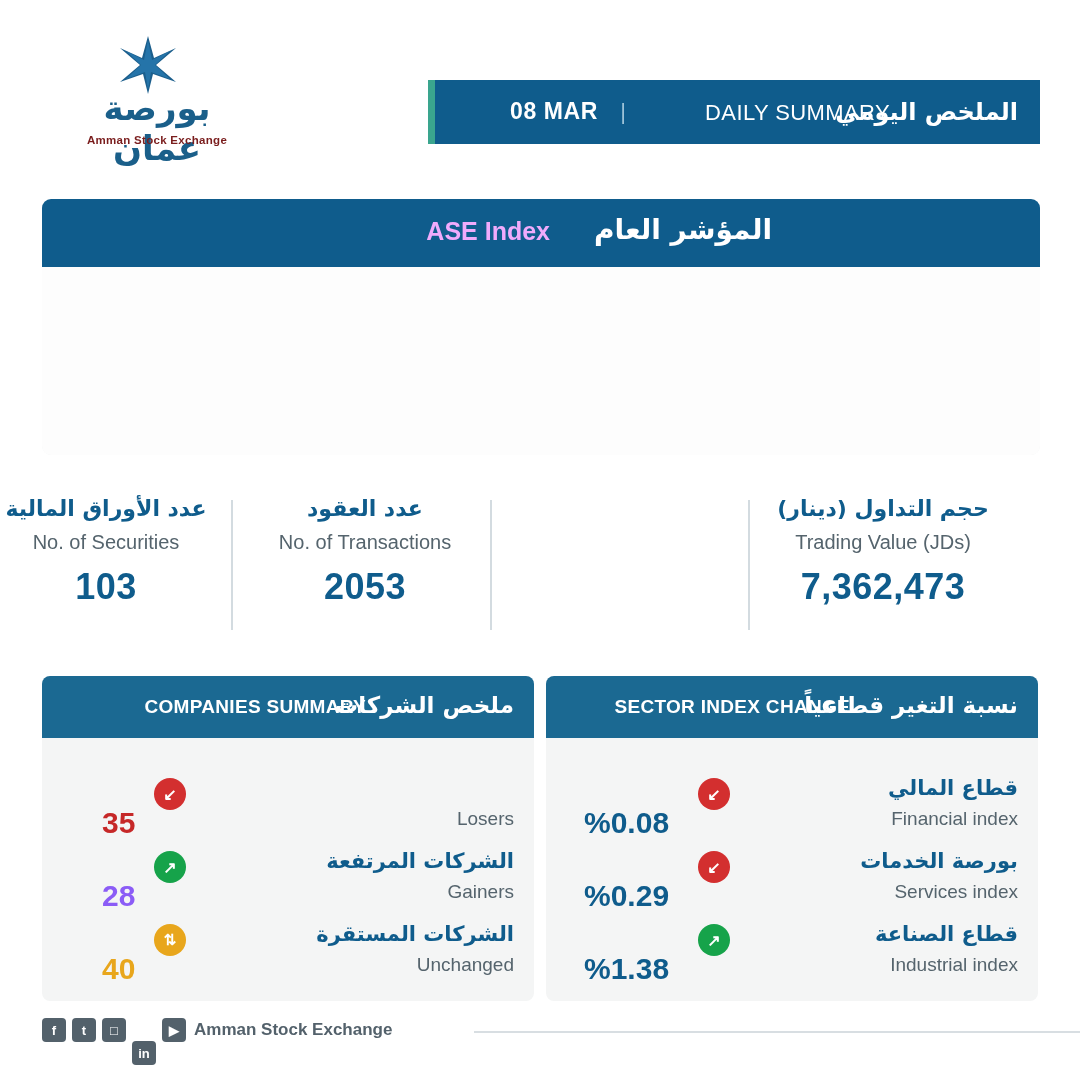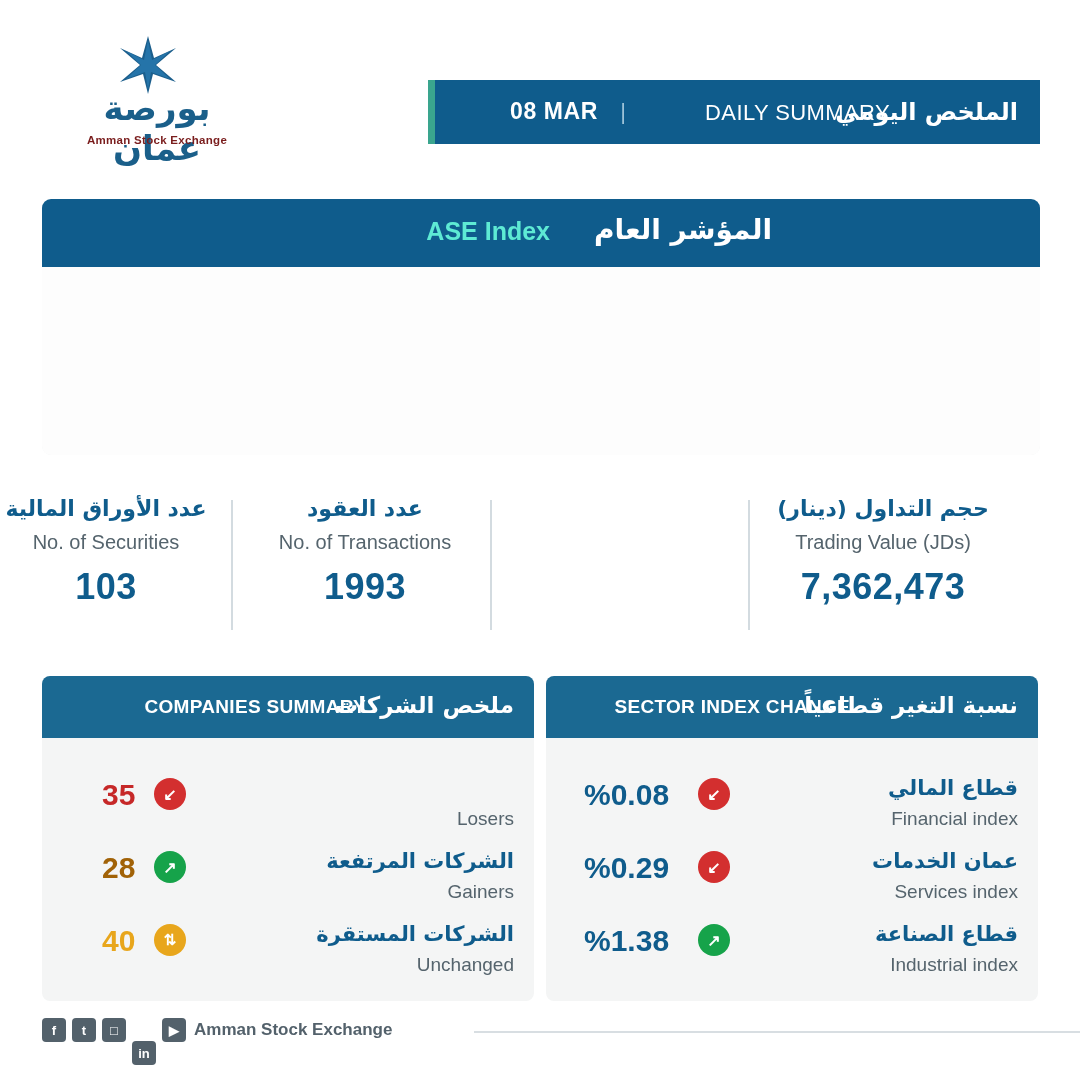--- a/index.html
+++ b/index.html
@@ -29,21 +29,21 @@
   .tb-en{position:absolute;right:150px;top:20px;font-size:22px;color:#fff;letter-spacing:.4px;}
   .tb-sep{position:absolute;right:414px;top:19px;font-size:22px;color:#9dc2d8;}
   .tb-date{position:absolute;right:442px;top:18px;font-size:23px;font-weight:bold;color:#fff;letter-spacing:.6px;}
 
   
   .card{position:absolute;background:#f4f5f5;border-radius:9px;overflow:hidden;}
   .index-card{left:42px;top:199px;width:998px;height:256px;}
   .index-head{position:absolute;left:0;top:0;width:998px;height:68px;background:#0f5c8c;}
   .ih-ar{position:absolute;right:268px;top:14px;font-family:"DejaVu Sans", sans-serif;
     font-size:28px;font-weight:bold;color:#fff;}
-  .ih-en{position:absolute;right:490px;top:18px;font-size:25px;font-weight:bold;color:#5eead4;}
+  .ih-en{position:absolute;right:490px;top:18px;font-size:25px;font-weight:bold;color:#f0abfc;}
 
   .index-body{position:absolute;left:0;top:68px;width:998px;height:188px;background:#fdfdfd;}
 
   .circle{position:absolute;border-radius:50%;display:flex;align-items:center;justify-content:center;
     color:#fff;font-weight:bold;}
   .c-green{background:#16a34a;}
   .c-red{background:#d32f2f;}
   .c-amber{background:#e8a61c;}
 
   
@@ -58,23 +58,23 @@
   .bcard{position:absolute;top:676px;width:492px;height:325px;background:#f4f5f5;border-radius:8px;overflow:hidden;}
   .bcard.left{left:42px;}
   .bcard.right{left:546px;}
   .bhead{position:absolute;left:0;top:0;width:100%;height:62px;background:#1b6992;}
   .bhead .ar{position:absolute;right:20px;top:16px;font-family:"DejaVu Sans", sans-serif;font-size:23px;font-weight:bold;color:#fff;}
   .bhead .en{position:absolute;top:20px;font-size:19px;font-weight:bold;color:#fff;letter-spacing:.3px;}
 
   .brow{position:absolute;width:100%;height:74px;}
   .brow .lab-ar{position:absolute;right:20px;top:8px;font-family:"DejaVu Sans", sans-serif;font-size:21px;font-weight:bold;color:#0f5c8c;}
   .brow .lab-en{position:absolute;right:20px;top:40px;font-size:19px;color:#55646d;}
-  .brow .num{position:absolute;font-size:30px;font-weight:bold;}
+  .brow .num{position:absolute;font-size:30px;font-weight:bold;margin-top:28px;}
   .num-red{color:#c62828;}
-  .num-green{color:#a16207;}
+  .num-green{color:#8b5cf6;}
   .num-amber{color:#e8a61c;}
   .num-blue{color:#0f5c8c;}
 
   
   .footer{position:absolute;left:42px;top:1018px;width:1000px;height:40px;}
   .sicon{position:absolute;top:0;width:24px;height:24px;border-radius:4px;background:#53616b;
     color:#fff;font-size:13px;font-weight:bold;display:flex;align-items:center;justify-content:center;}
   .fname{position:absolute;left:152px;top:2px;font-size:17px;font-weight:bold;color:#53616b;}
   .fline{position:absolute;left:432px;top:13px;width:608px;height:2px;background:#d8dee2;}
 </style>
@@ -127,21 +127,21 @@
       <div class="en">Trading Value (JDs)</div>
       <div class="val">7,362,473</div>
     </div>
     <div class="vline" style="left:706px;"></div>
 
     <div class="vline" style="left:448px;"></div>
 
     <div class="stat" style="left:198px;">
       <div class="ar">عدد العقود</div>
       <div class="en">No. of Transactions</div>
-      <div class="val">1993</div>
+      <div class="val">2053</div>
     </div>
     <div class="vline" style="left:189px;"></div>
 
     <div class="stat" style="left:-61px;">
       <div class="ar">عدد الأوراق المالية</div>
       <div class="en">No. of Securities</div>
       <div class="val">103</div>
     </div>
   </div>
 
@@ -179,21 +179,21 @@
     </div>
 
     <div class="brow" style="top:92px;">
       <div class="lab-ar">قطاع المالي</div>
       <div class="lab-en">Financial index</div>
       <div class="circle c-red" style="left:152px;top:10px;width:32px;height:32px;font-size:16px;">↙</div>
       <div class="num num-blue" style="left:38px;top:10px;">%0.08</div>
     </div>
 
     <div class="brow" style="top:165px;">
-      <div class="lab-ar">عمان الخدمات</div>
+      <div class="lab-ar">بورصة الخدمات</div>
       <div class="lab-en">Services index</div>
       <div class="circle c-red" style="left:152px;top:10px;width:32px;height:32px;font-size:16px;">↙</div>
       <div class="num num-blue" style="left:38px;top:10px;">%0.29</div>
     </div>
 
     <div class="brow" style="top:238px;">
       <div class="lab-ar">قطاع الصناعة</div>
       <div class="lab-en">Industrial index</div>
       <div class="circle c-green" style="left:152px;top:10px;width:32px;height:32px;font-size:16px;">↗</div>
       <div class="num num-blue" style="left:38px;top:10px;">%1.38</div>

